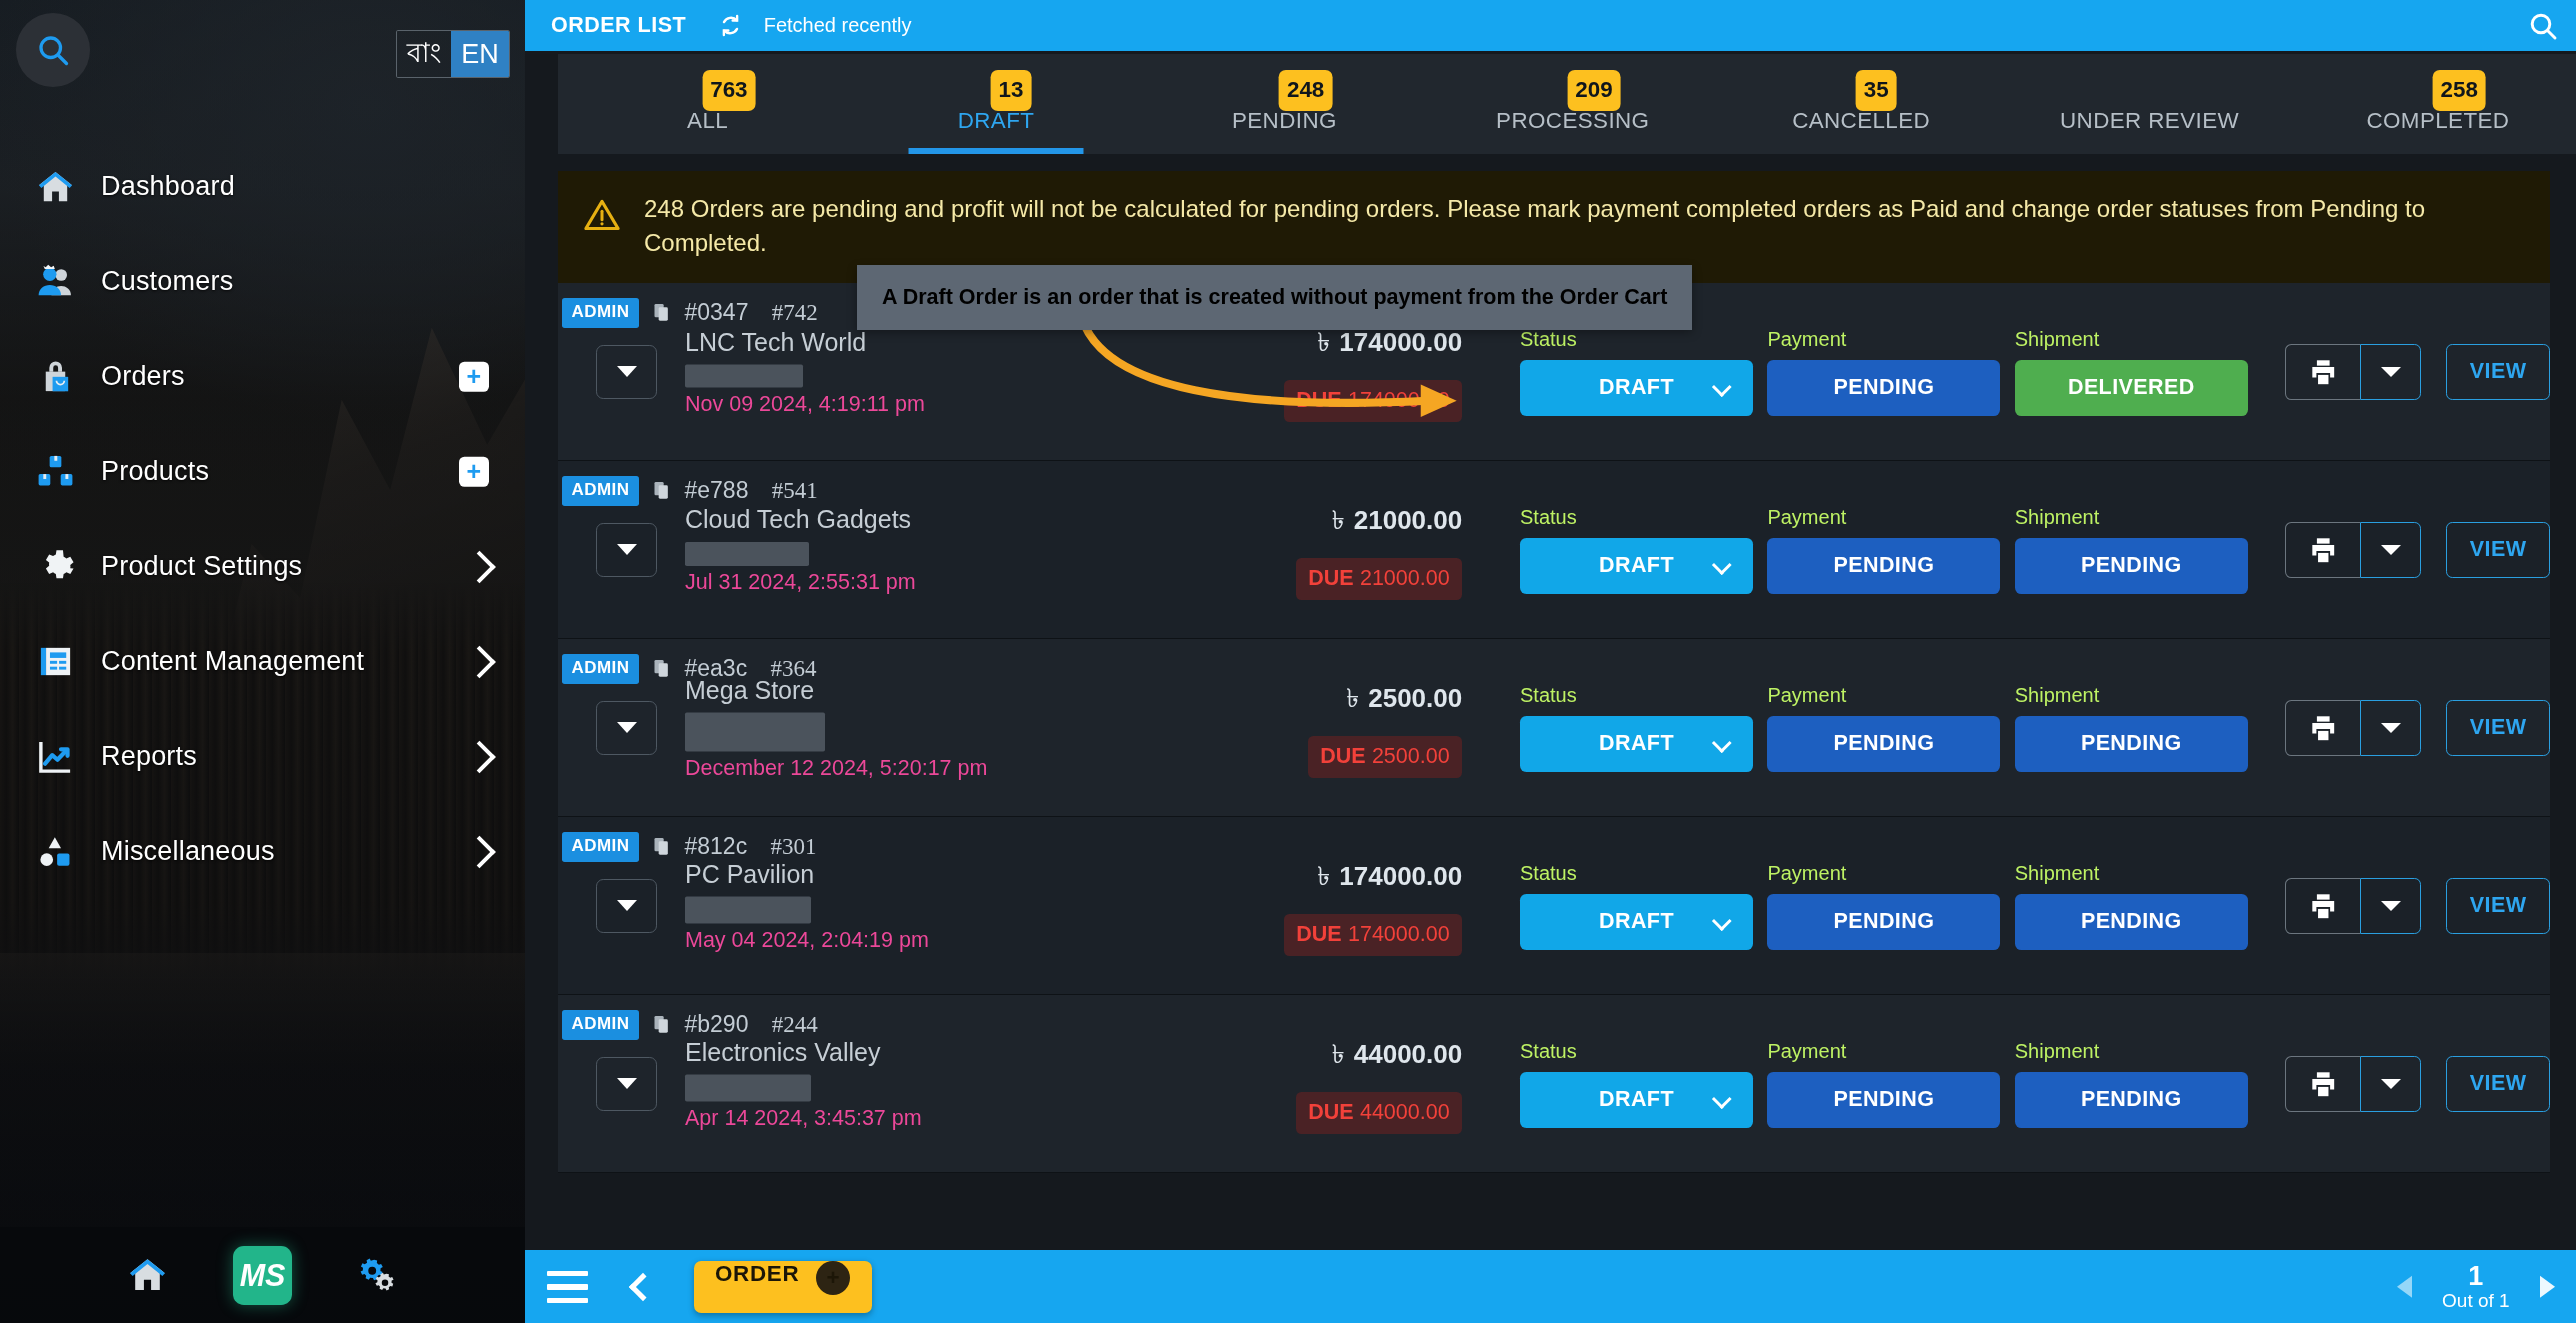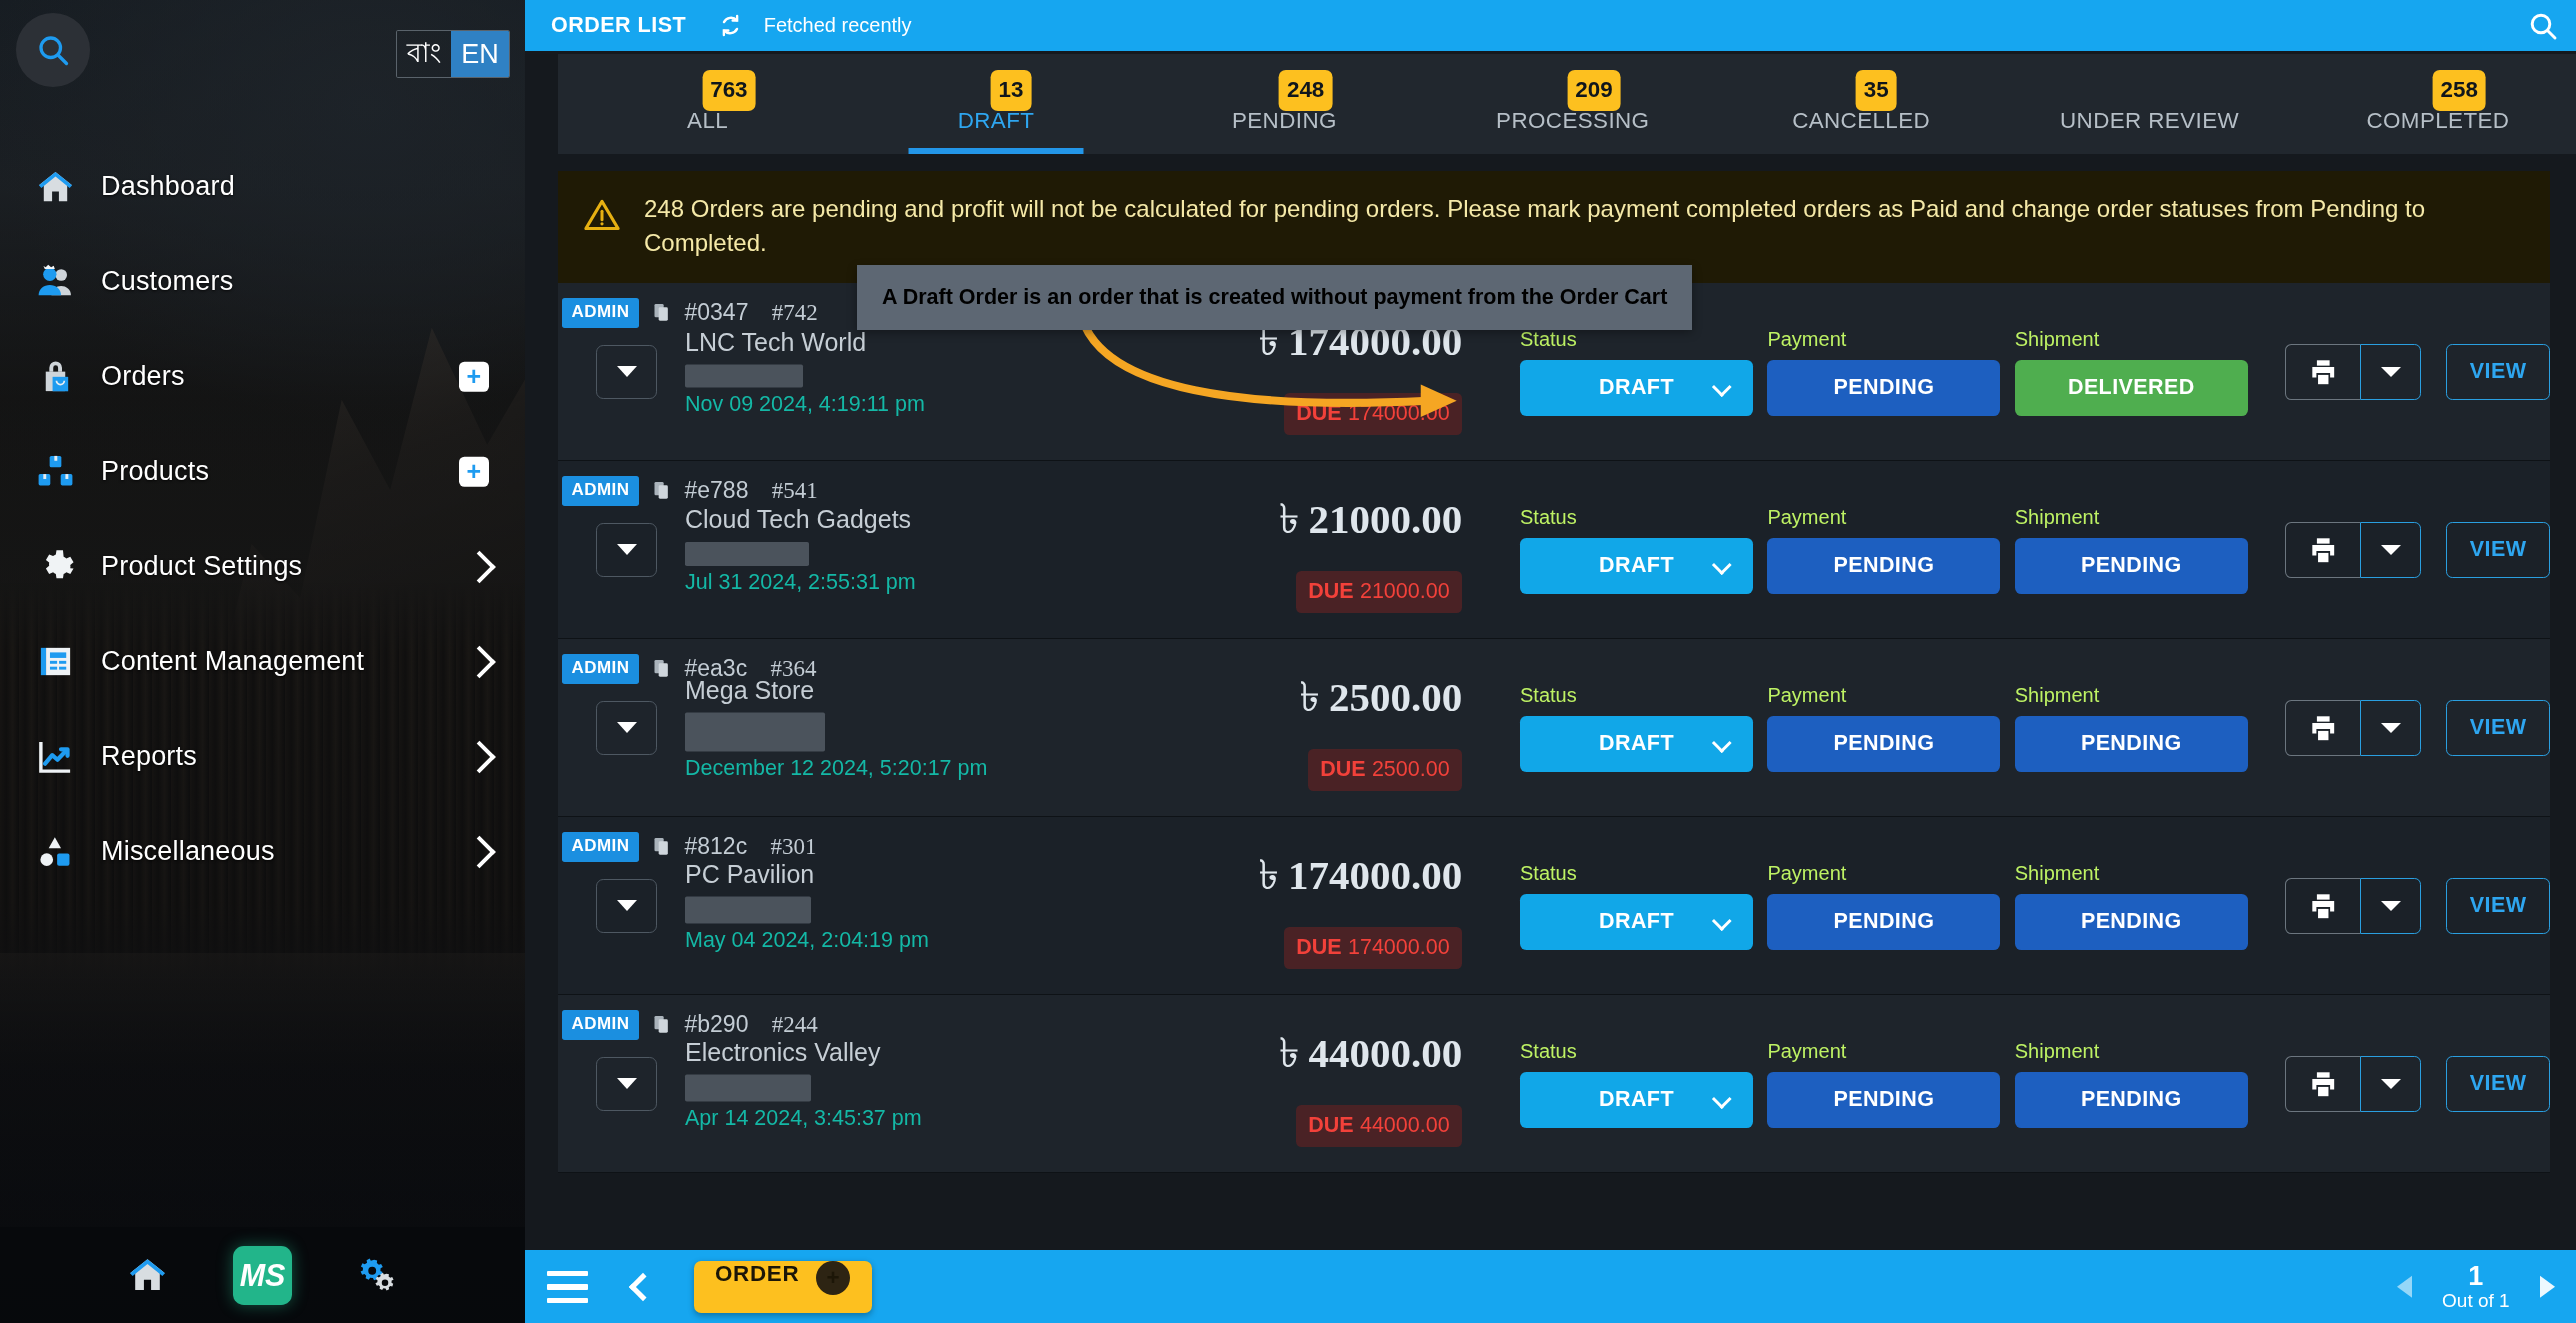--- a/index.html
+++ b/index.html
@@ -212,24 +212,24 @@
   }
   .caret-down {
     width:0; height:0;
     border-left: 10.8px solid transparent; border-right: 10.8px solid transparent;
     border-top: 11.7px solid #ffffff;
   }
 
   .cust { position:absolute; left: 127px; top: 50%; transform: translateY(-50%); }
   .cust-name { color:#c6ced5; font-size: 25px; margin-bottom: 8px; }
   .redact { background:#4b535c; border-radius: 1.8px; }
-  .cust-date { color:#14b8a6; font-size: 21.5px; margin-top: 4px; }
+  .cust-date { color:#ec4899; font-size: 21.5px; margin-top: 4px; }
 
   .amounts { width: 287px; flex:0 0 287px; text-align:right; padding-right: 10.8px; }
-  .amt { color:#dfe6ec; font-size: 41px; font-weight: 700; white-space:nowrap;font-family:Liberation Serif, serif; }
+  .amt { color:#dfe6ec; font-size: 26px; font-weight: 700; white-space:nowrap; }
   .amt .taka { font-weight: 400; margin-right: 9px; }
   .due {
     display:inline-block; margin-top: 14.4px;
     background:#4a2225; border-radius: 5.4px;
     padding: 8px 12.6px 9px;
     font-size: 21.5px; color:#f2413a;
   }
   .due b { font-weight: 700; margin-right: 6.3px; }
 
   .ctrls { display:flex; align-items:center; gap: 0; padding-left: 47px; }

